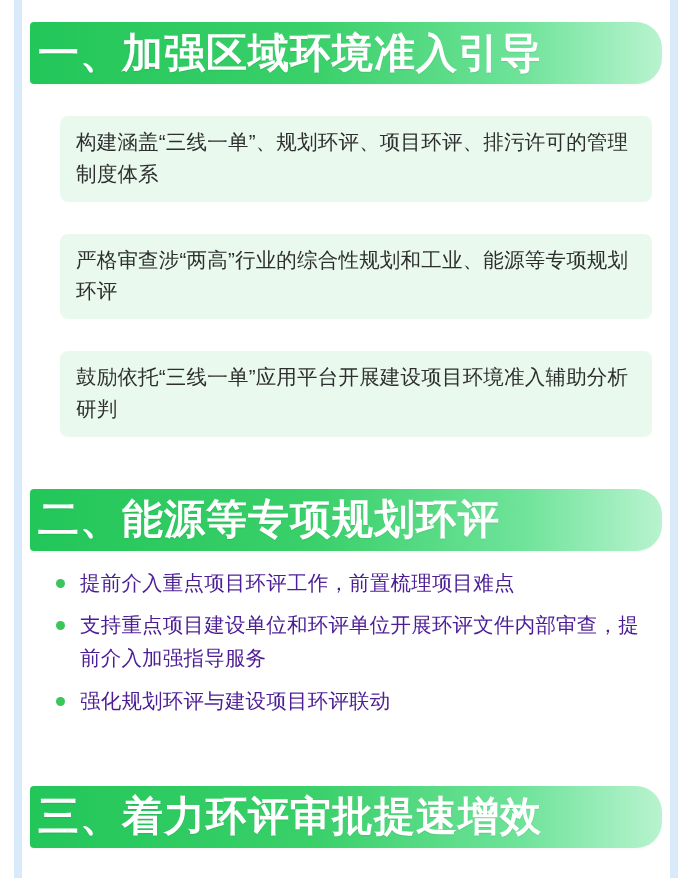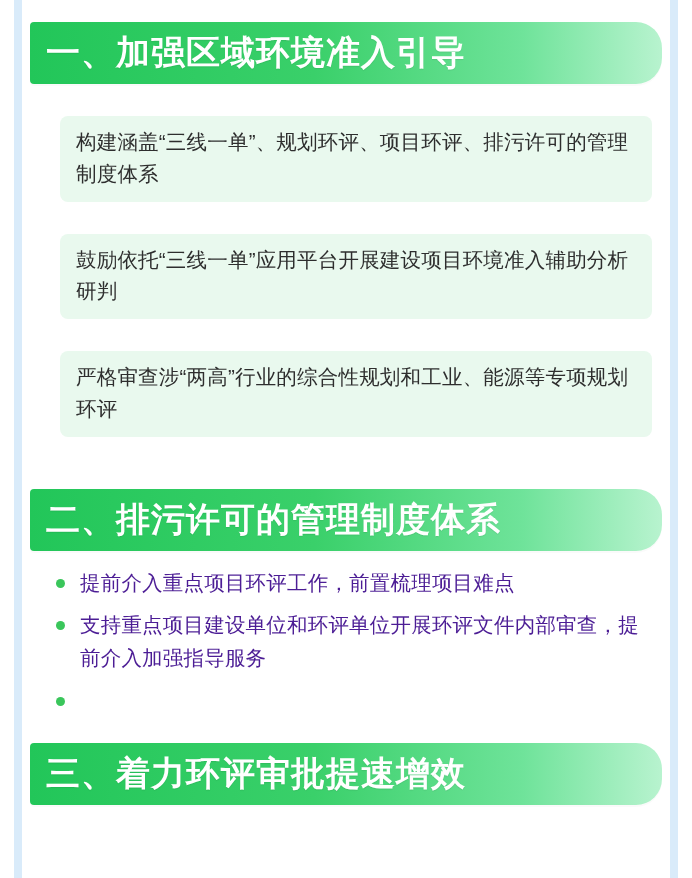--- a/index.html
+++ b/index.html
@@ -47,24 +47,24 @@
     margin-top: 22px;
     margin-bottom: 4px;
     background: linear-gradient(90deg, #22c659 0%, #3ad06a 45%, #6fe39a 78%, #b8f3cf 100%);
     border-radius: 4px 26px 26px 4px;
     display: flex;
     align-items: center;
     box-shadow: 0 2px 0 rgba(0,0,0,0.02);
   }
   .banner-title {
     color: #ffffff;
-    font-size: 34px;
+    font-size: 41px;
     font-weight: bold;
     letter-spacing: 1px;
-    padding-left: 16px;
+    padding-left: 8px;
     white-space: nowrap;
     text-shadow: 0 1px 1px rgba(0,0,0,0.08);
   }
 
   
   .cards {
     margin-top: 14px;
     padding-left: 30px;
     padding-right: 10px;
   }
@@ -117,40 +117,41 @@
   <div class="rail rail-left"></div>
   <div class="rail rail-right"></div>
 
   <div class="content">
 
     <div class="banner">
       <span class="banner-title">一、加强区域环境准入引导</span>
     </div>
     <div class="cards">
       <div class="card">构建涵盖“三线一单”、规划环评、项目环评、排污许可的管理制度体系</div>
+      <div class="card">严格审查涉“两高”行业的综合性规划和工业、能源等专项规划环评</div>
       <div class="card">鼓励依托“三线一单”应用平台开展建设项目环境准入辅助分析研判</div>
-      <div class="card">严格审查涉“两高”行业的综合性规划和工业、能源等专项规划环评</div>
     </div>
 
     <div class="spacer-sm"></div>
 
     <div class="banner">
-      <span class="banner-title">二、排污许可的管理制度体系</span>
+      <span class="banner-title">二、能源等专项规划环评</span>
     </div>
     <ul class="bullets">
       <li class="bullet-item">
         <span class="bullet-dot"></span>
         <span>提前介入重点项目环评工作，前置梳理项目难点</span>
       </li>
       <li class="bullet-item">
         <span class="bullet-dot"></span>
         <span>支持重点项目建设单位和环评单位开展环评文件内部审查，提前介入加强指导服务</span>
       </li>
       <li class="bullet-item">
         <span class="bullet-dot"></span>
+        <span>强化规划环评与建设项目环评联动</span>
       </li>
     </ul>
 
     <div class="spacer-md"></div>
 
     <div class="banner">
       <span class="banner-title">三、着力环评审批提速增效</span>
     </div>
 
   </div>

